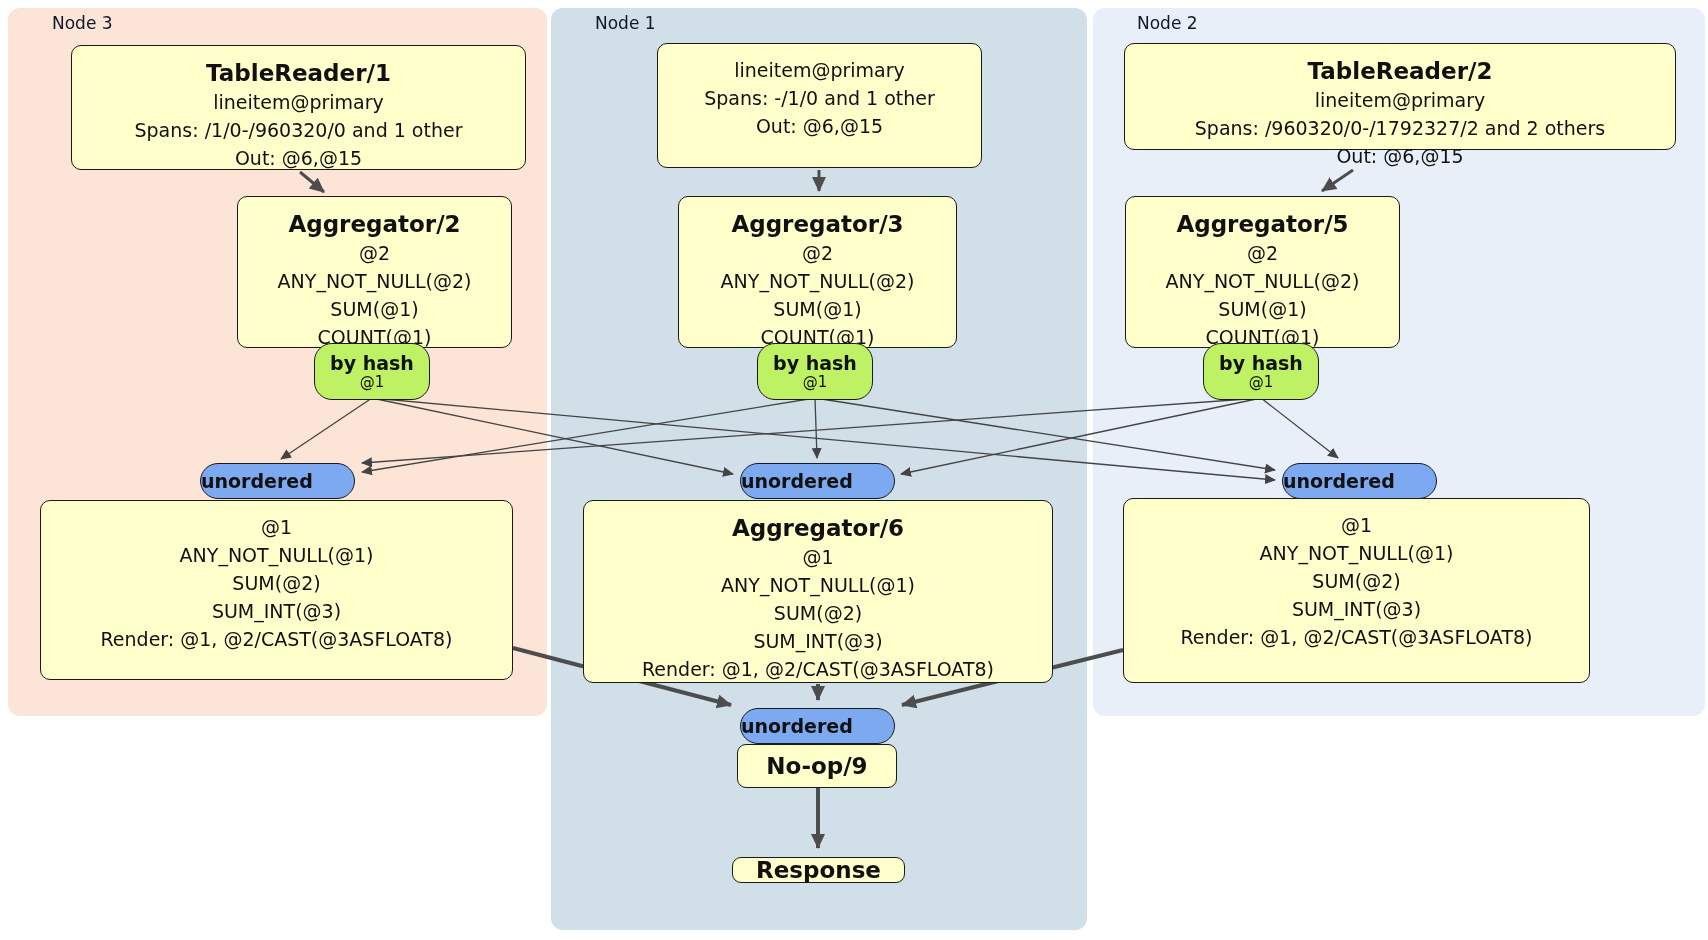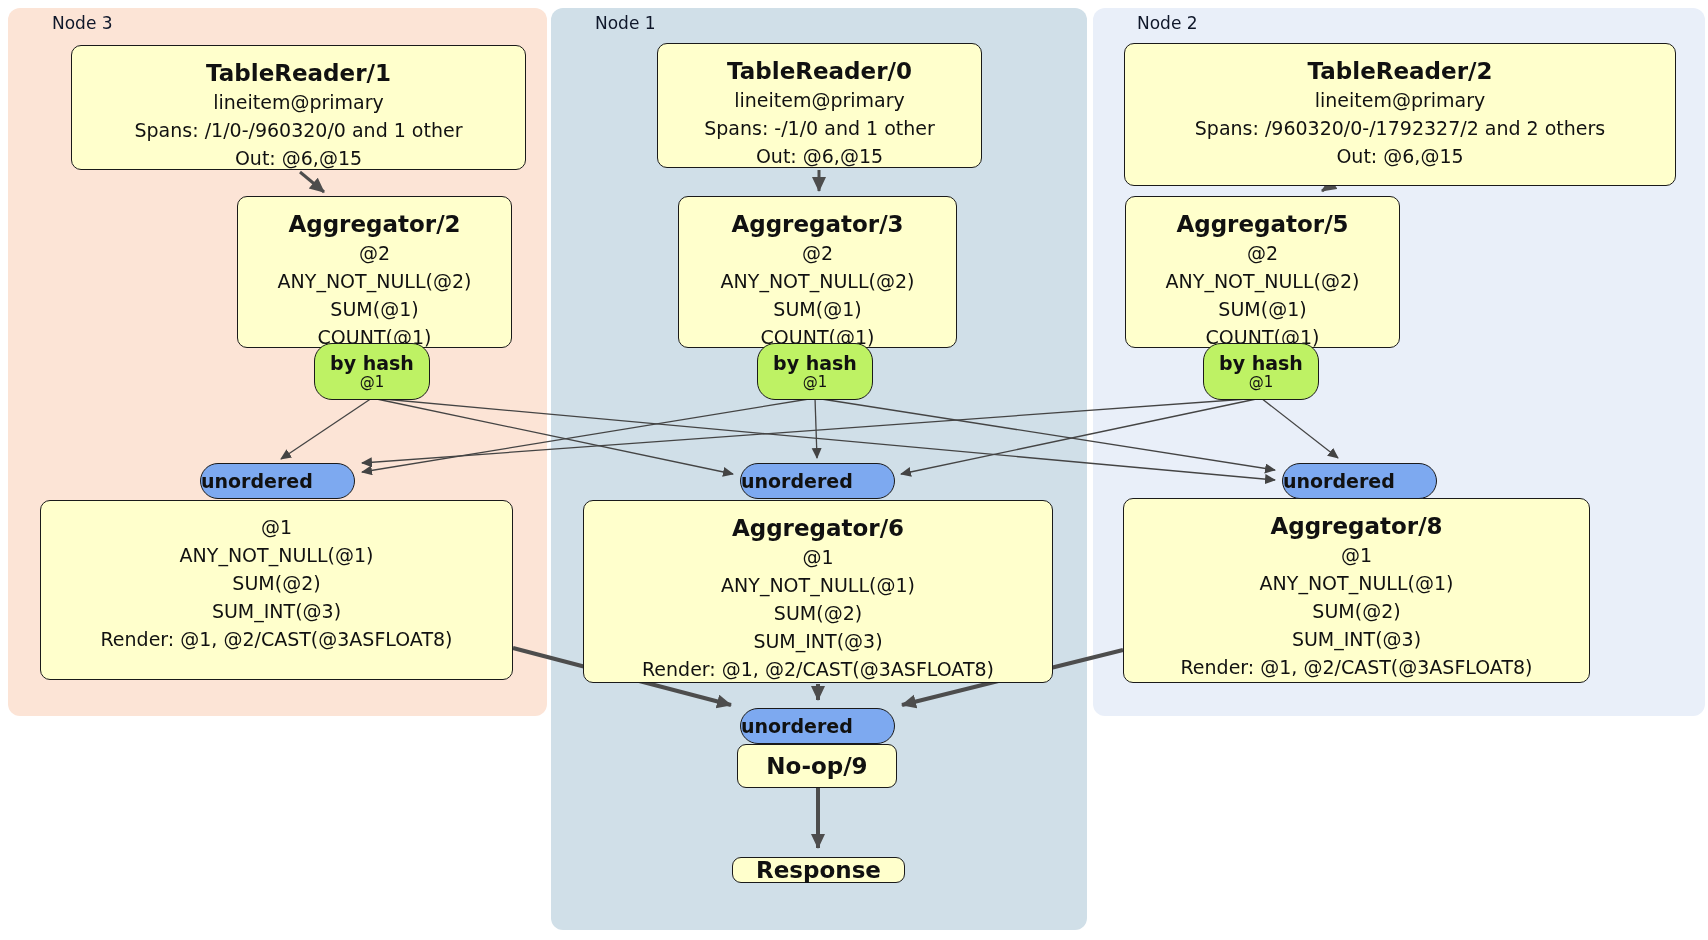--- a/index.html
+++ b/index.html
@@ -86,26 +86,25 @@
     <line x1="818" y1="788" x2="818" y2="848" stroke="#4d4d4d" stroke-width="4" marker-end="url(#arrbig)"></line>
   </svg>
 
   <div class="pnode" style="left:71px;top:45px;width:455px;height:125px;">
     <div class="title">TableReader/1</div>
     <div class="line">lineitem@primary</div>
     <div class="line">Spans: /1/0-/960320/0 and 1 other</div>
     <div class="line">Out: @6,@15</div>
   </div>
   <div class="pnode" style="left:657px;top:43px;width:325px;height:125px;">
-    <div class="title">TableReader/0</div>
     <div class="line">lineitem@primary</div>
     <div class="line">Spans: -/1/0 and 1 other</div>
     <div class="line">Out: @6,@15</div>
   </div>
-  <div class="pnode" style="left:1124px;top:43px;width:552px;height:143px;text-align:center;">
+  <div class="pnode" style="left:1124px;top:43px;width:552px;height:107px;text-align:center;">
     <div class="title">TableReader/2</div>
     <div class="line">lineitem@primary</div>
     <div class="line">Spans: /960320/0-/1792327/2 and 2 others</div>
     <div class="line">Out: @6,@15</div>
   </div>
 
   <div class="pnode" style="left:237px;top:196px;width:275px;height:152px;">
     <div class="title">Aggregator/2</div>
     <div class="line">@2</div>
     <div class="line">ANY_NOT_NULL(@2)</div>
@@ -159,21 +158,20 @@
   </div>
   <div class="pnode" style="left:583px;top:500px;width:470px;height:183px;">
     <div class="title">Aggregator/6</div>
     <div class="line">@1</div>
     <div class="line">ANY_NOT_NULL(@1)</div>
     <div class="line">SUM(@2)</div>
     <div class="line">SUM_INT(@3)</div>
     <div class="line">Render: @1, @2/CAST(@3ASFLOAT8)</div>
   </div>
   <div class="pnode" style="left:1123px;top:498px;width:467px;height:185px;">
-    <div class="title">Aggregator/8</div>
     <div class="line">@1</div>
     <div class="line">ANY_NOT_NULL(@1)</div>
     <div class="line">SUM(@2)</div>
     <div class="line">SUM_INT(@3)</div>
     <div class="line">Render: @1, @2/CAST(@3ASFLOAT8)</div>
   </div>
 
   <div class="sync" style="left:740px;top:708px;width:155px;height:36px;">
     <span>unordered</span>
   </div>

